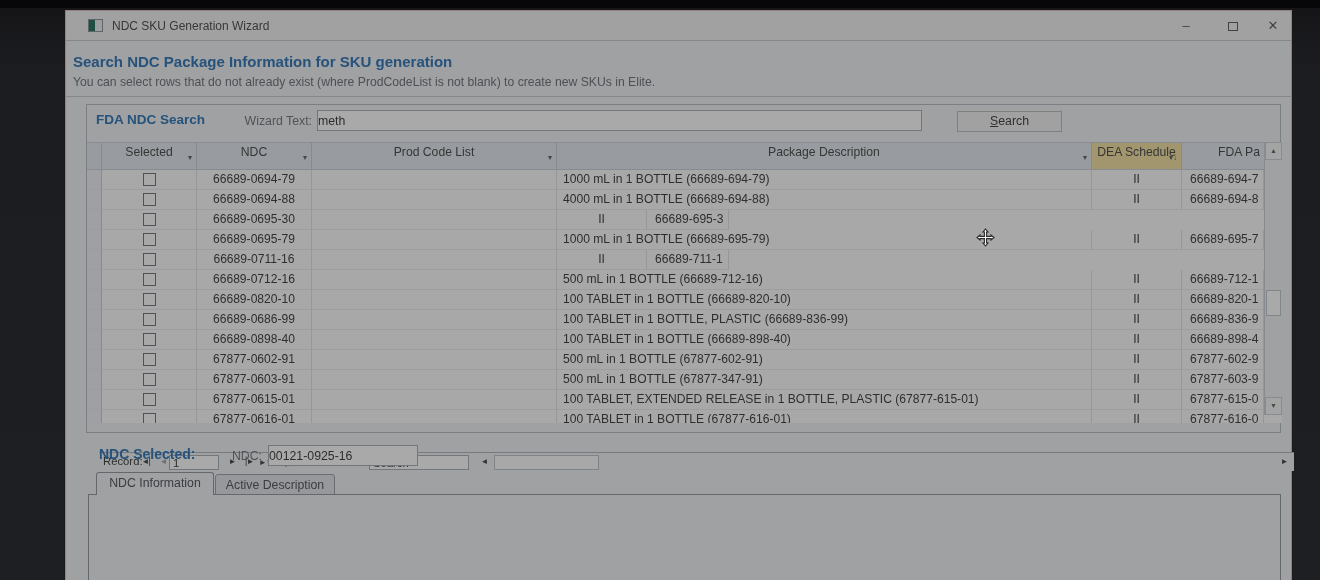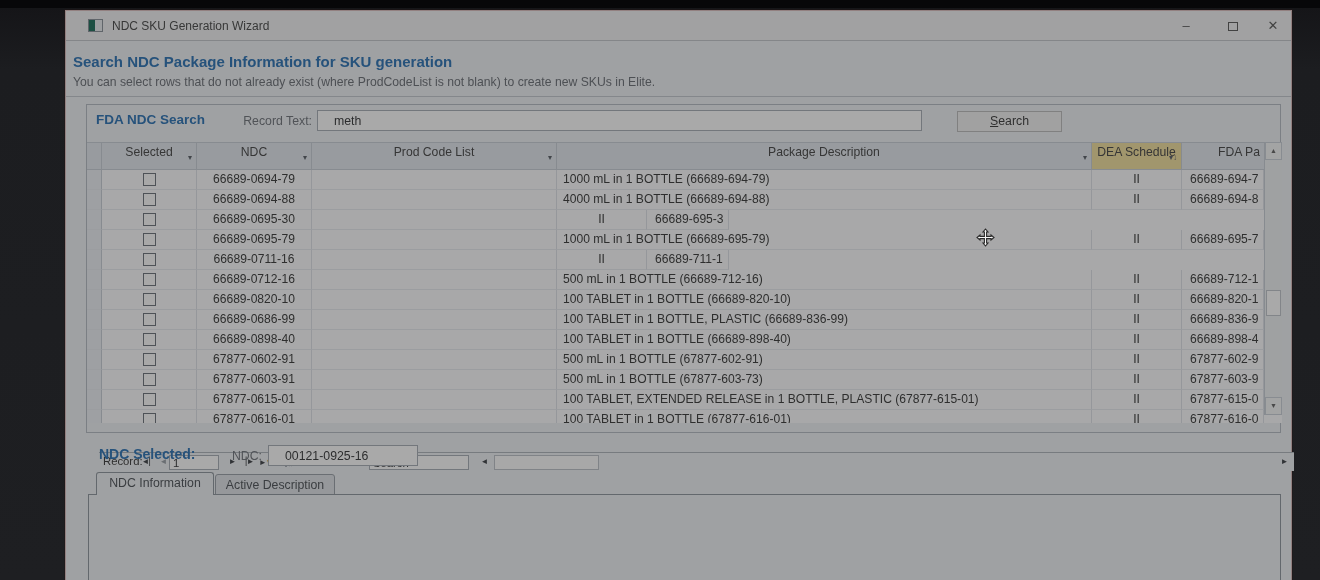--- a/index.html
+++ b/index.html
@@ -28,21 +28,21 @@
   .hdr-title { position:absolute; left:7px; top:42px; font-size:15px; font-weight:bold; color:#2E74B5; }
   .hdr-sub   { position:absolute; left:7px; top:64px; font-size:12.2px; color:#6b7077; }
   .hdr-line  { position:absolute; left:0; top:85px; width:100%; height:1px; background:#c3c8ce; }
 
   
   .frame { position:absolute; left:20px; top:93px; width:1195px; height:329px; border:1px solid #b4bac2; }
   .frame-legend { position:absolute; left:9px; top:7px; font-size:13.5px; font-weight:bold; color:#2E74B5; }
   .lbl { color:#70757c; font-size:12.3px; }
   .search-lbl { position:absolute; left:120px; top:9px; width:105px; text-align:right; }
   .tbox { position:absolute; background:#fdfdfd; border:1px solid #a7aeb6; font-size:12.3px; color:#38393b;
-          padding:0 16px; font-family:inherit; height:21px; line-height:19px; }
+          padding:0 0; font-family:inherit; height:21px; line-height:19px; }
   input.tbox { outline:none; }
   .search-input { left:230px; top:5px; width:605px; }
   .search-btn { position:absolute; left:870px; top:6px; width:105px; height:21px; background:#f1f1f1;
                 border:1px solid #bdbdbd; font-size:12.3px; color:#3c3c3c; text-align:center; line-height:19px; }
 
   
   .grid { position:absolute; left:0px; top:37px; width:1195px; }
   .ghead { display:flex; height:28px; background:#e2e7ee; border-top:1px solid #c7cdd5; }
   .hcell { position:relative; border-right:1px solid #c7cdd5; border-bottom:1px solid #c7cdd5;
            font-size:12.2px; color:#474747; text-align:center; line-height:19px; overflow:hidden; white-space:nowrap; }
@@ -116,21 +116,21 @@
       <span class="win-btn btn-max"><span class="max-glyph"></span></span>
       <span class="win-btn btn-close">✕</span>
     </div>
 
     <div class="hdr-title">Search NDC Package Information for SKU generation</div>
     <div class="hdr-sub">You can select rows that do not already exist (where ProdCodeList is not blank) to create new SKUs in Elite.</div>
     <div class="hdr-line"></div>
 
     <div class="frame">
       <div class="frame-legend">FDA NDC Search</div>
-      <div class="lbl search-lbl">Record Text:</div>
+      <div class="lbl search-lbl">Wizard Text:</div>
       <input class="tbox search-input" value="meth" style="">
       <div class="search-btn"><u>S</u>earch</div>
 
       <div class="grid">
         <div class="ghead">
           <div class="hcell col-sel"></div>
           <div class="hcell col-chk"><span>Selected</span><span class="dd">▾</span></div>
           <div class="hcell col-ndc"><span>NDC</span><span class="dd">▾</span></div>
           <div class="hcell col-prod"><span>Prod Code List</span><span class="dd">▾</span></div>
           <div class="hcell col-desc"><span>Package Description</span><span class="dd">▾</span></div>
@@ -246,21 +246,21 @@
               <div class="cell dea col-dea">II</div>
               <div class="cell fda col-fda">67877-602-9</div>
             </div>
             <div class="grow">
               <div class="cell sel col-sel"></div>
               <div class="cell col-chk">
                 <div class="cb"></div>
               </div>
               <div class="cell ndc col-ndc">67877-0603-91</div>
               <div class="cell prod col-prod"></div>
-              <div class="cell desc col-desc">500 mL in 1 BOTTLE (67877-603-73)</div>
+              <div class="cell desc col-desc">500 mL in 1 BOTTLE (67877-347-91)</div>
               <div class="cell dea col-dea">II</div>
               <div class="cell fda col-fda">67877-603-9</div>
             </div>
             <div class="grow">
               <div class="cell sel col-sel"></div>
               <div class="cell col-chk">
                 <div class="cb"></div>
               </div>
               <div class="cell ndc col-ndc">67877-0615-01</div>
               <div class="cell prod col-prod"></div>

